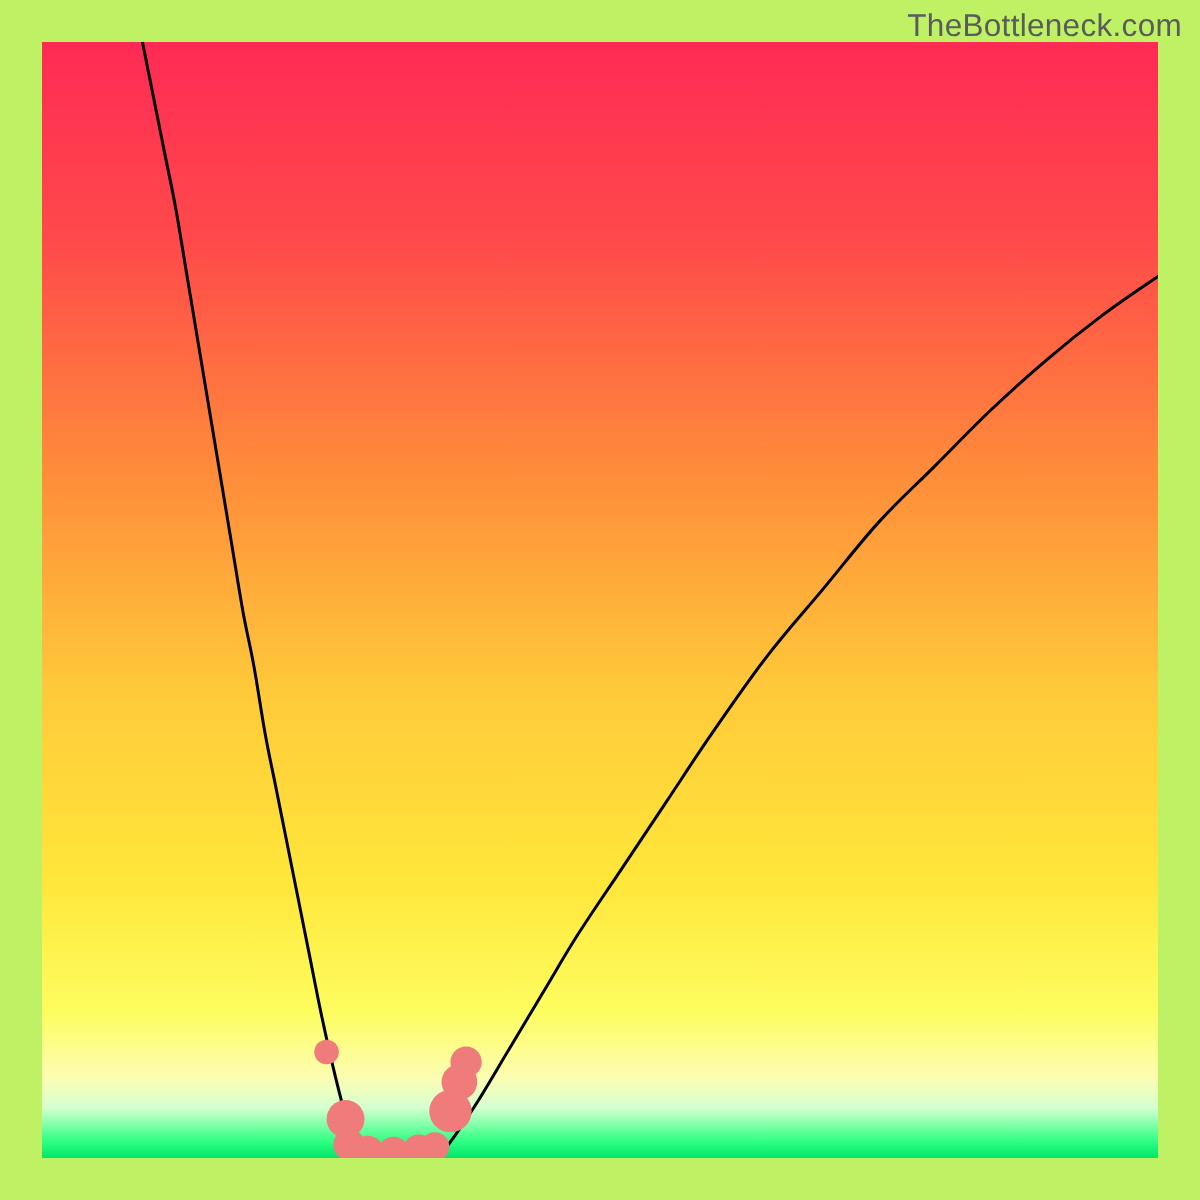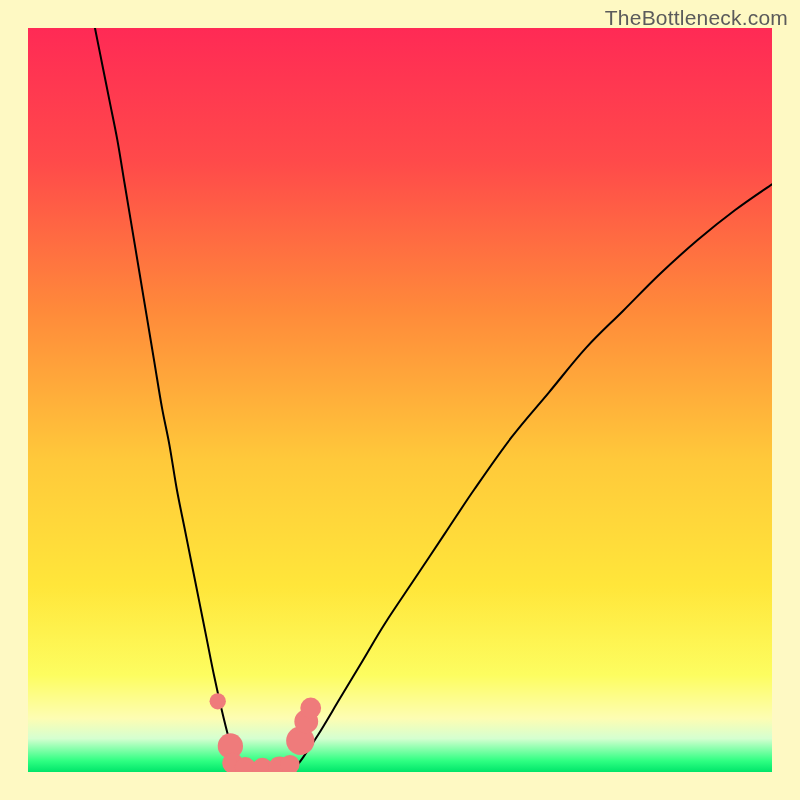--- a/index.html
+++ b/index.html
@@ -9,21 +9,21 @@
     height: 800px;
     overflow: hidden;
     background: #000;
     font-family: Arial, Helvetica, sans-serif;
   }
   .frame {
     position: absolute;
     top: 0; left: 0;
     width: 800px;
     height: 800px;
-    background: #fef9c3;
+    background: #bef264;
   }
   .plot {
     position: absolute;
     top: 28px;
     left: 28px;
     width: 744px;
     height: 744px;
   }
   .watermark {
     position: absolute;

